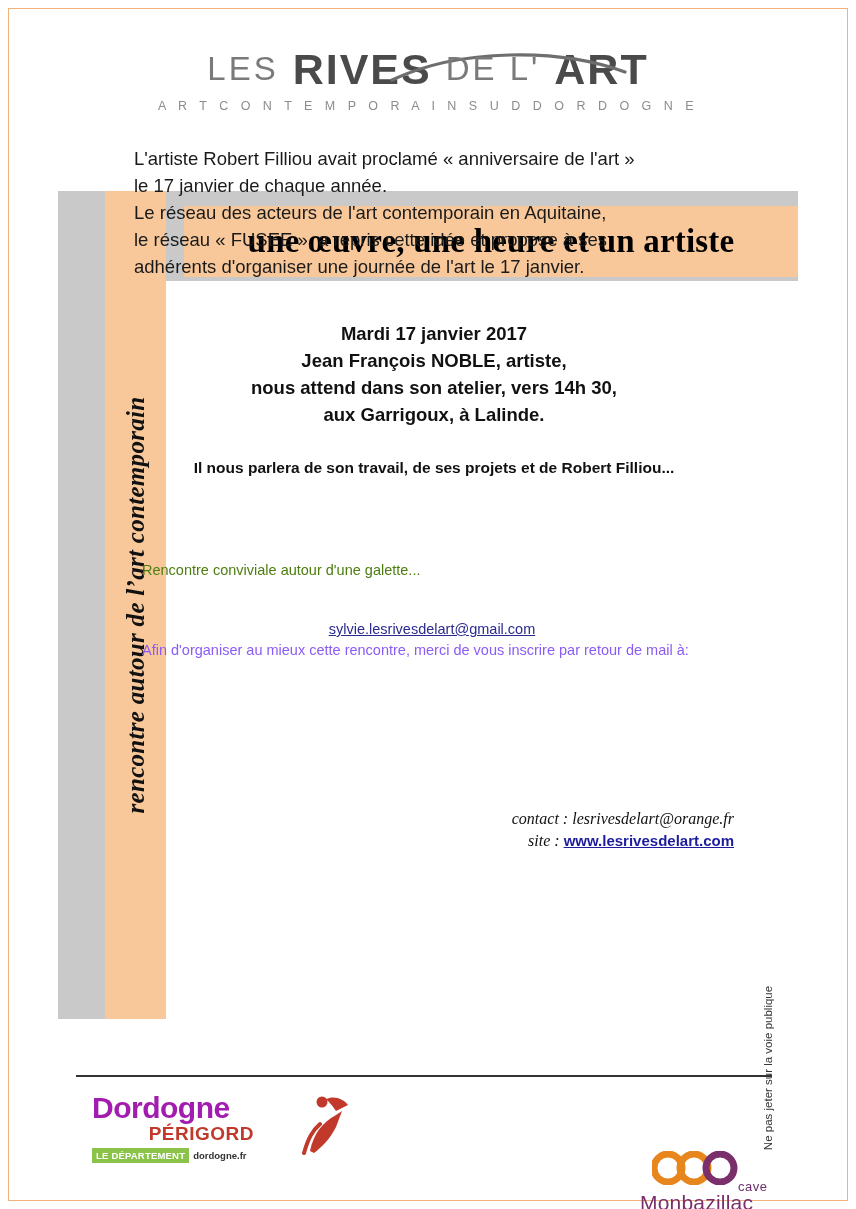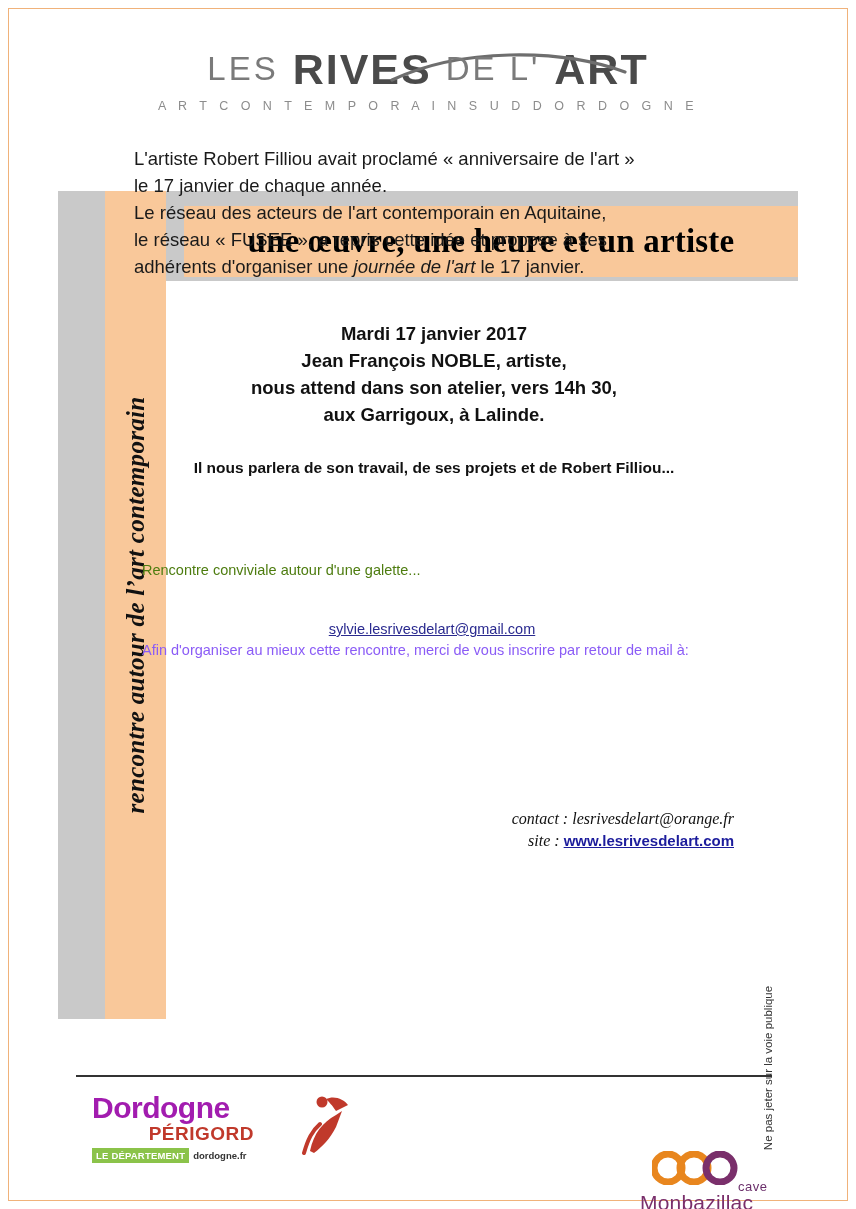--- a/index.html
+++ b/index.html
@@ -148,21 +148,20 @@
   .intro {
     position: absolute;
     left: 134px;
     top: 145px;
     width: 600px;
     font-size: 18.5px;
     line-height: 27px;
     color: #1a1a1a;
   }
   .intro .it {
-    font-style: italic;
   }
 
   .details {
     position: absolute;
     left: 134px;
     top: 320px;
     width: 600px;
     text-align: center;
     font-weight: bold;
     font-size: 18.5px;

